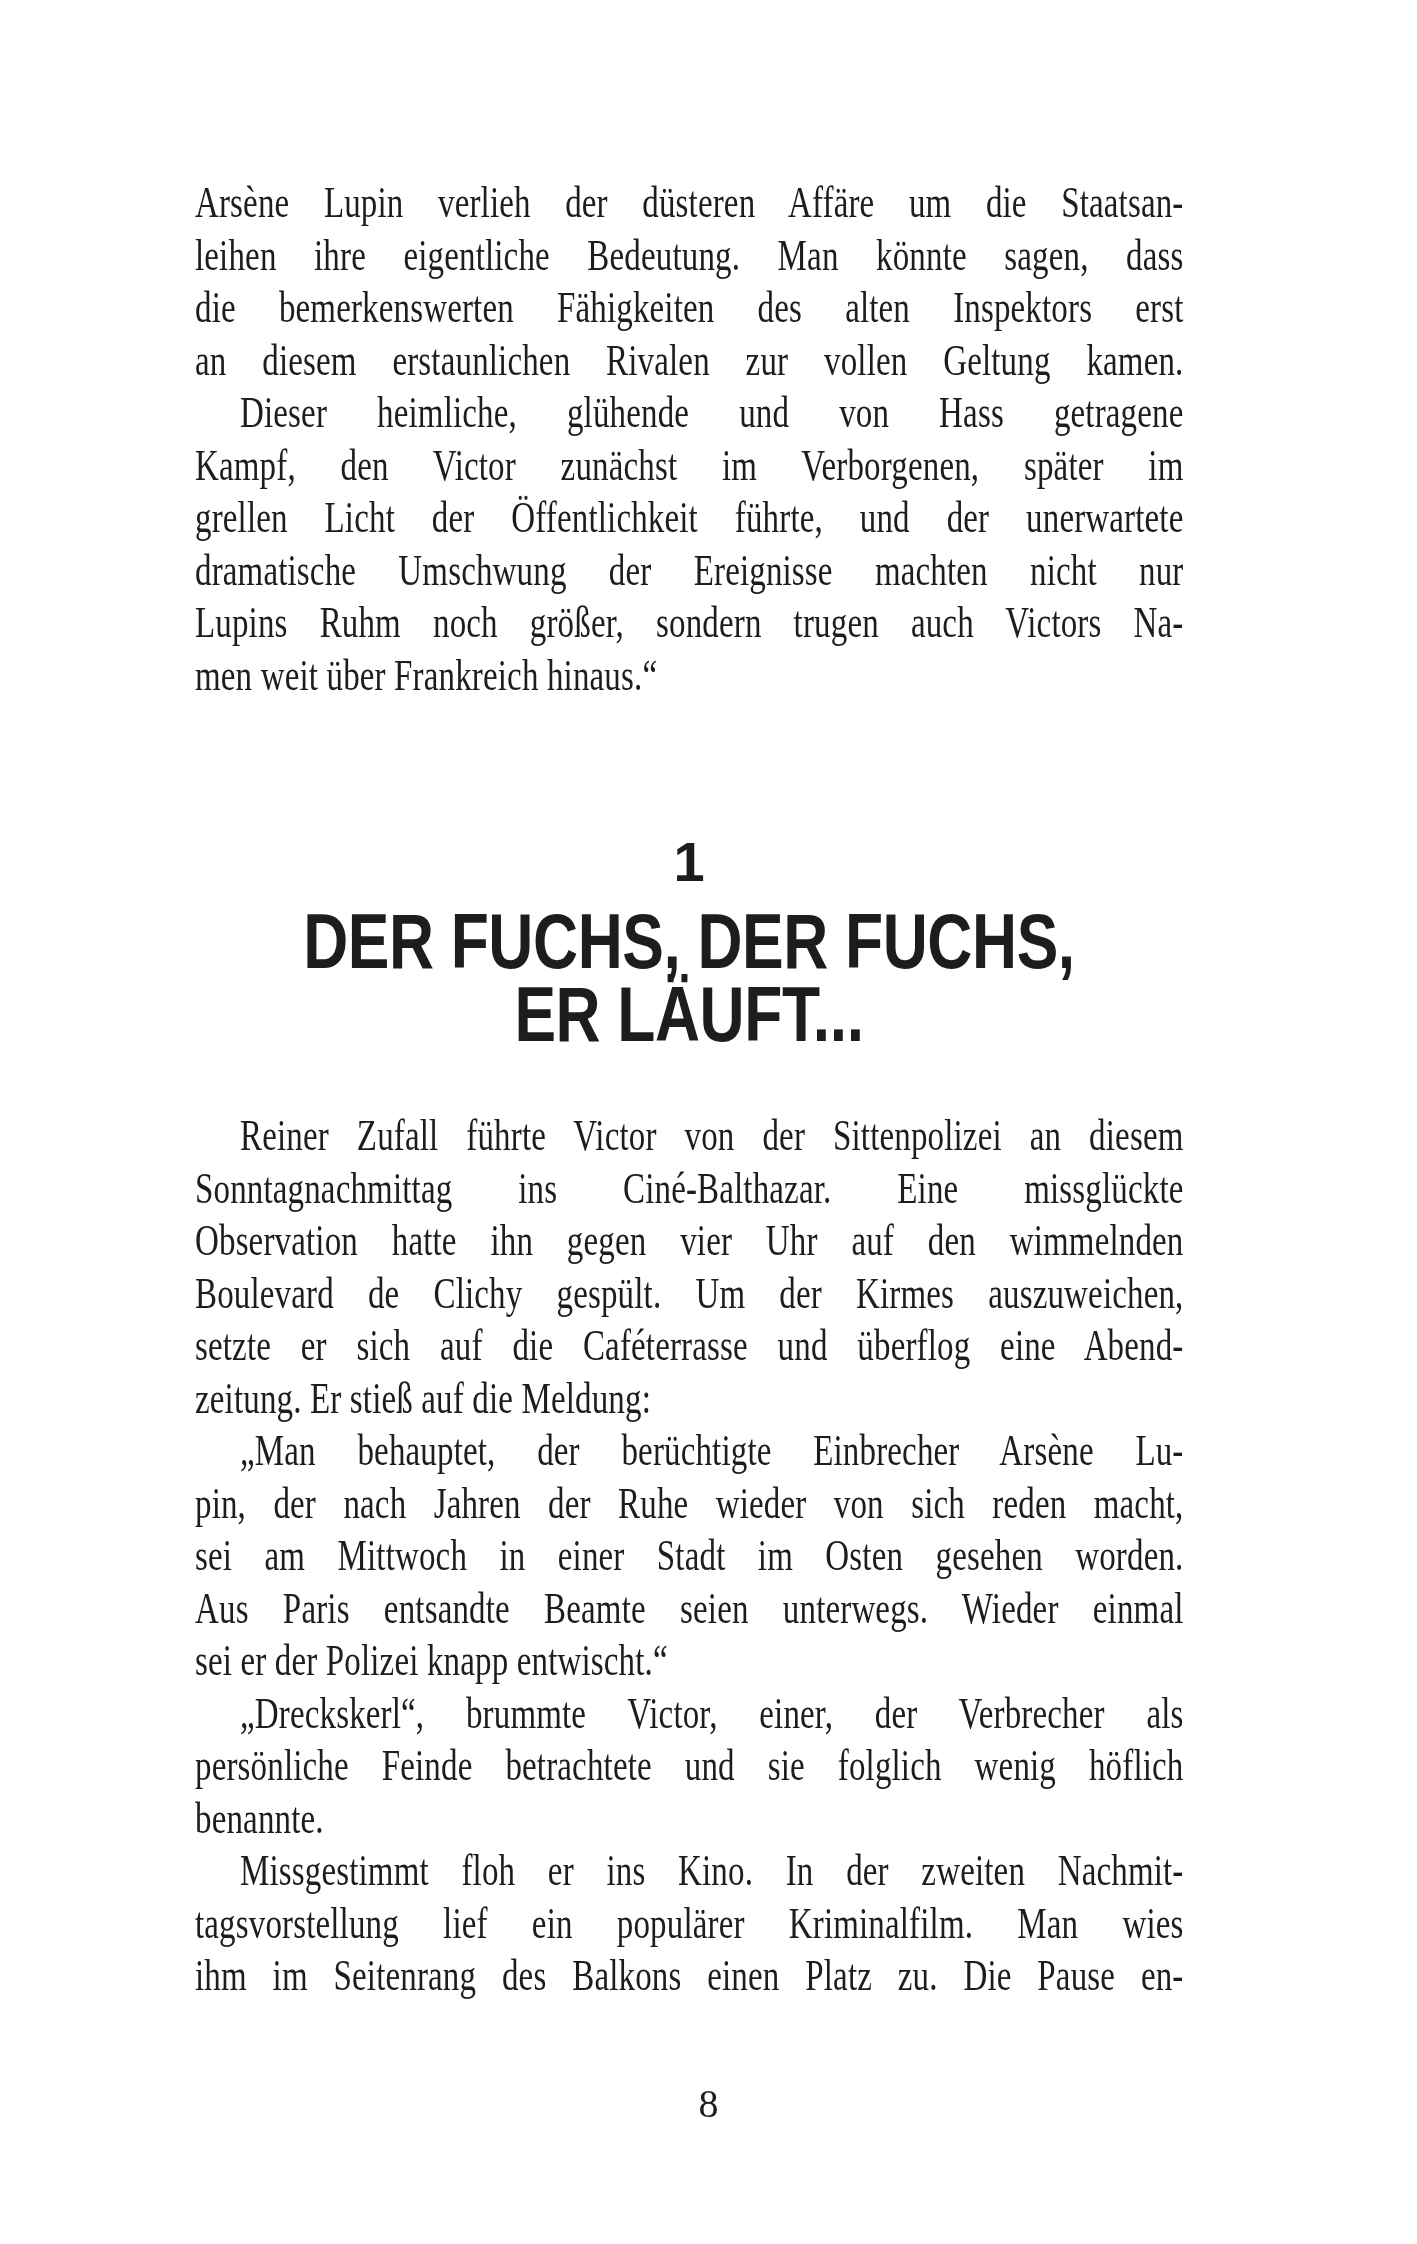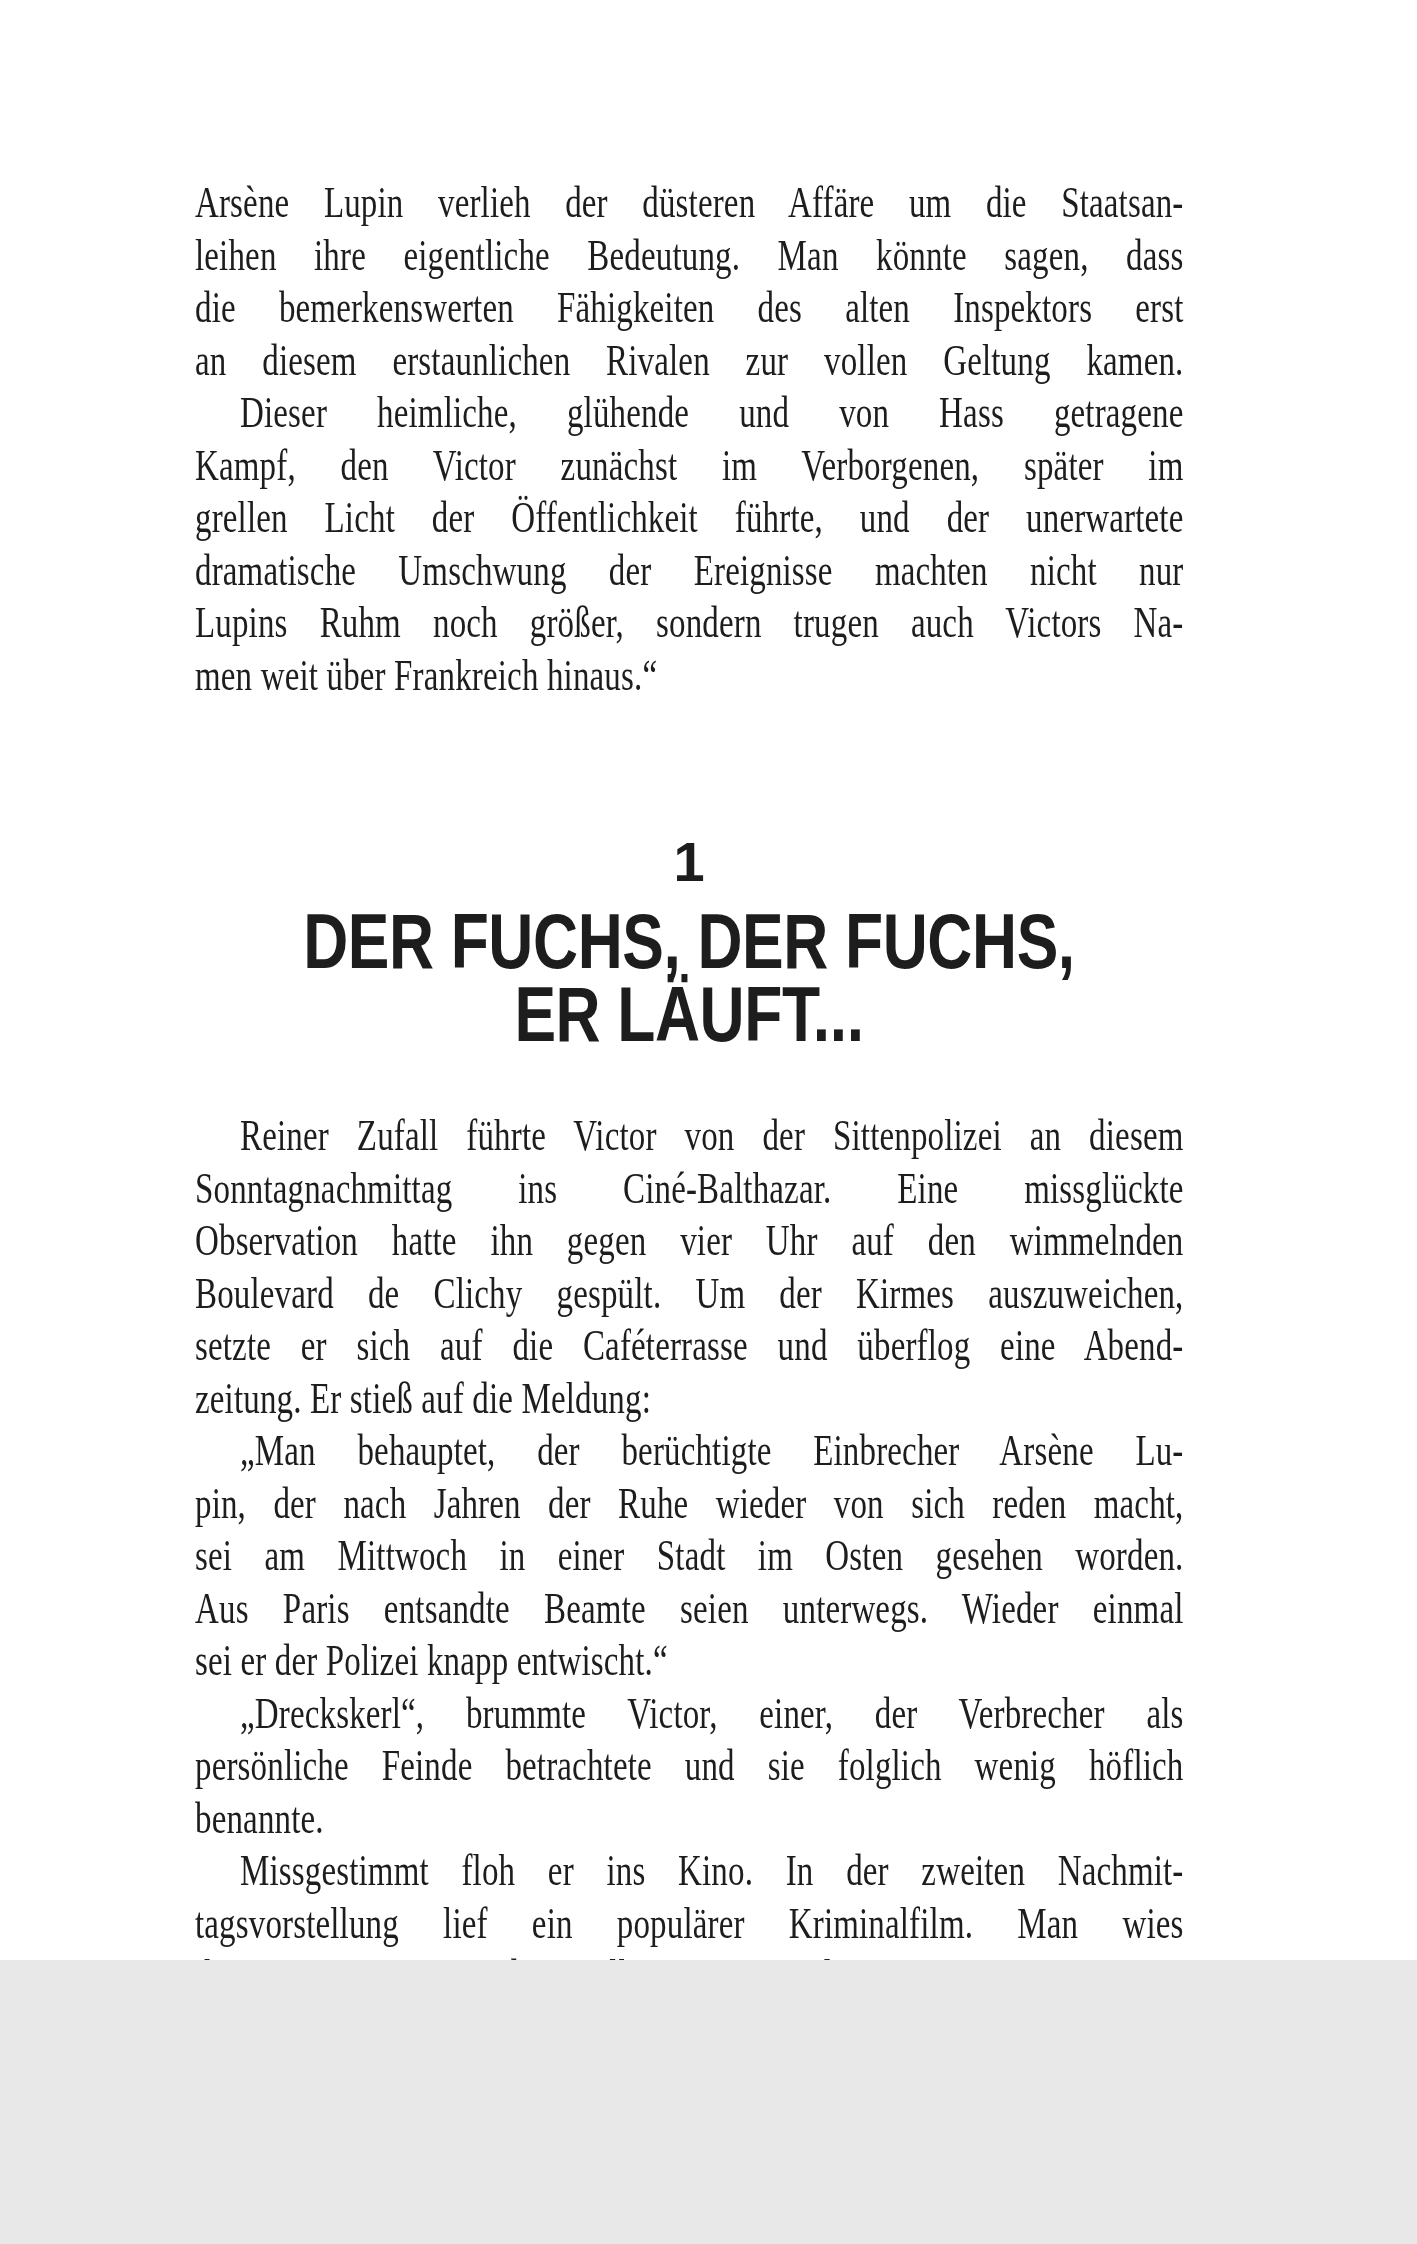--- a/index.html
+++ b/index.html
@@ -1,18 +1,18 @@
 <!DOCTYPE html>
 <html><head>
 <meta charset="utf-8">
 <style>
   html,body { margin:0; padding:0; background:#e8e8e8; }
   .page {
     position:relative;
-    width:1417px; height:1960px;
+    width:1417px; height:2244px;
     margin:0 auto;
     background:var(--paper,#ffffff);
     color:var(--ink,#1d1d1d);
     font-family:"Liberation Serif", serif;
     overflow:hidden;
   }
   
   .textblock {
     position:absolute;
     left:195px;

